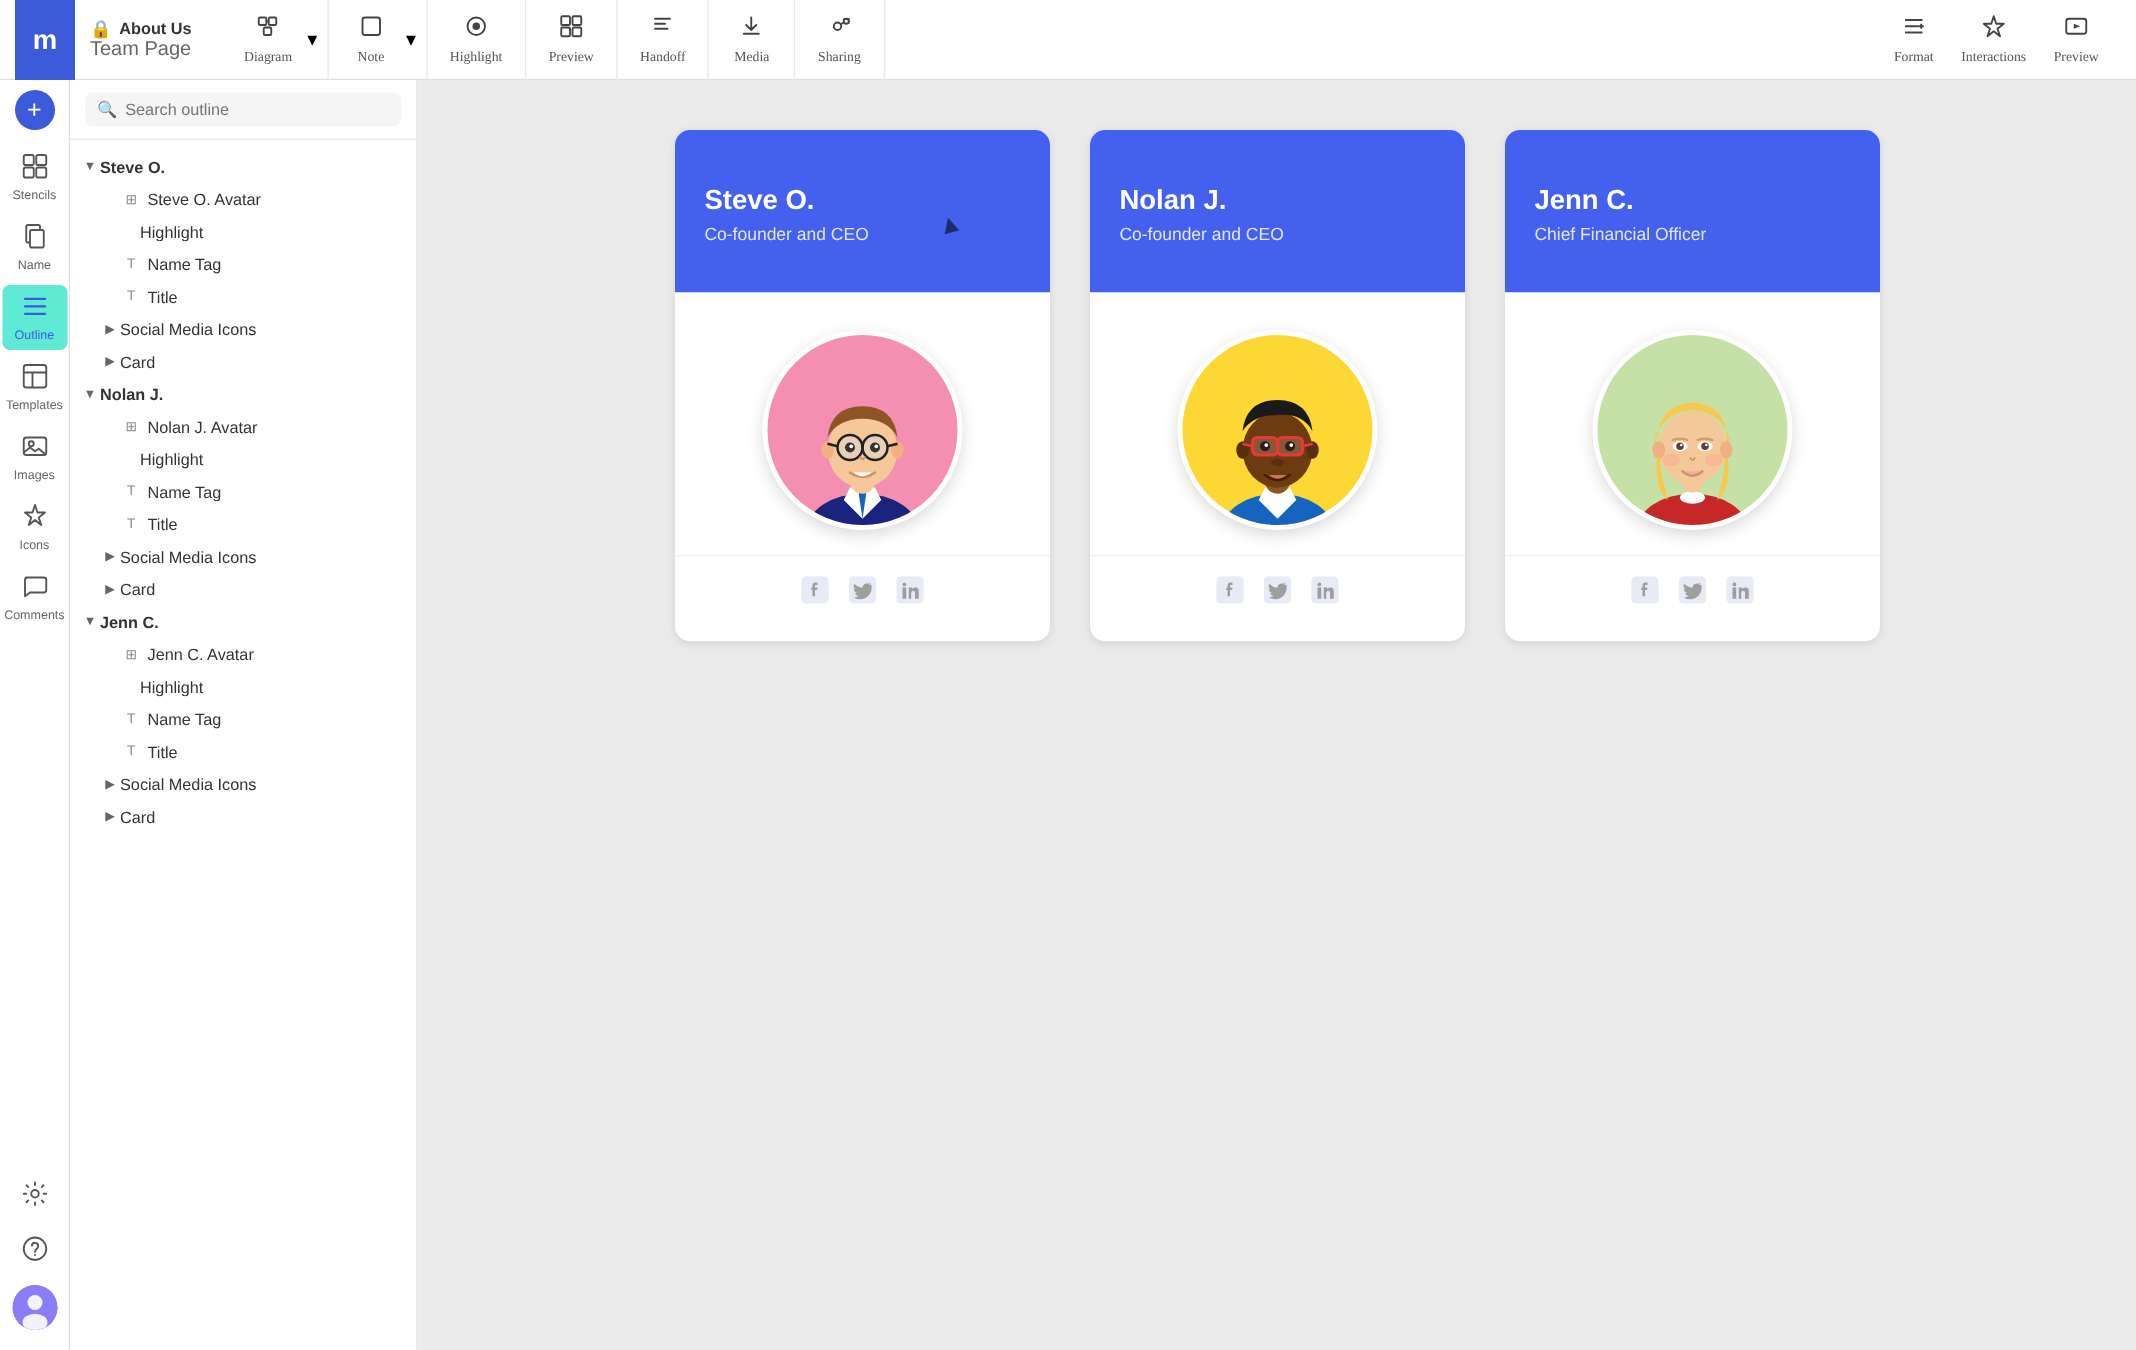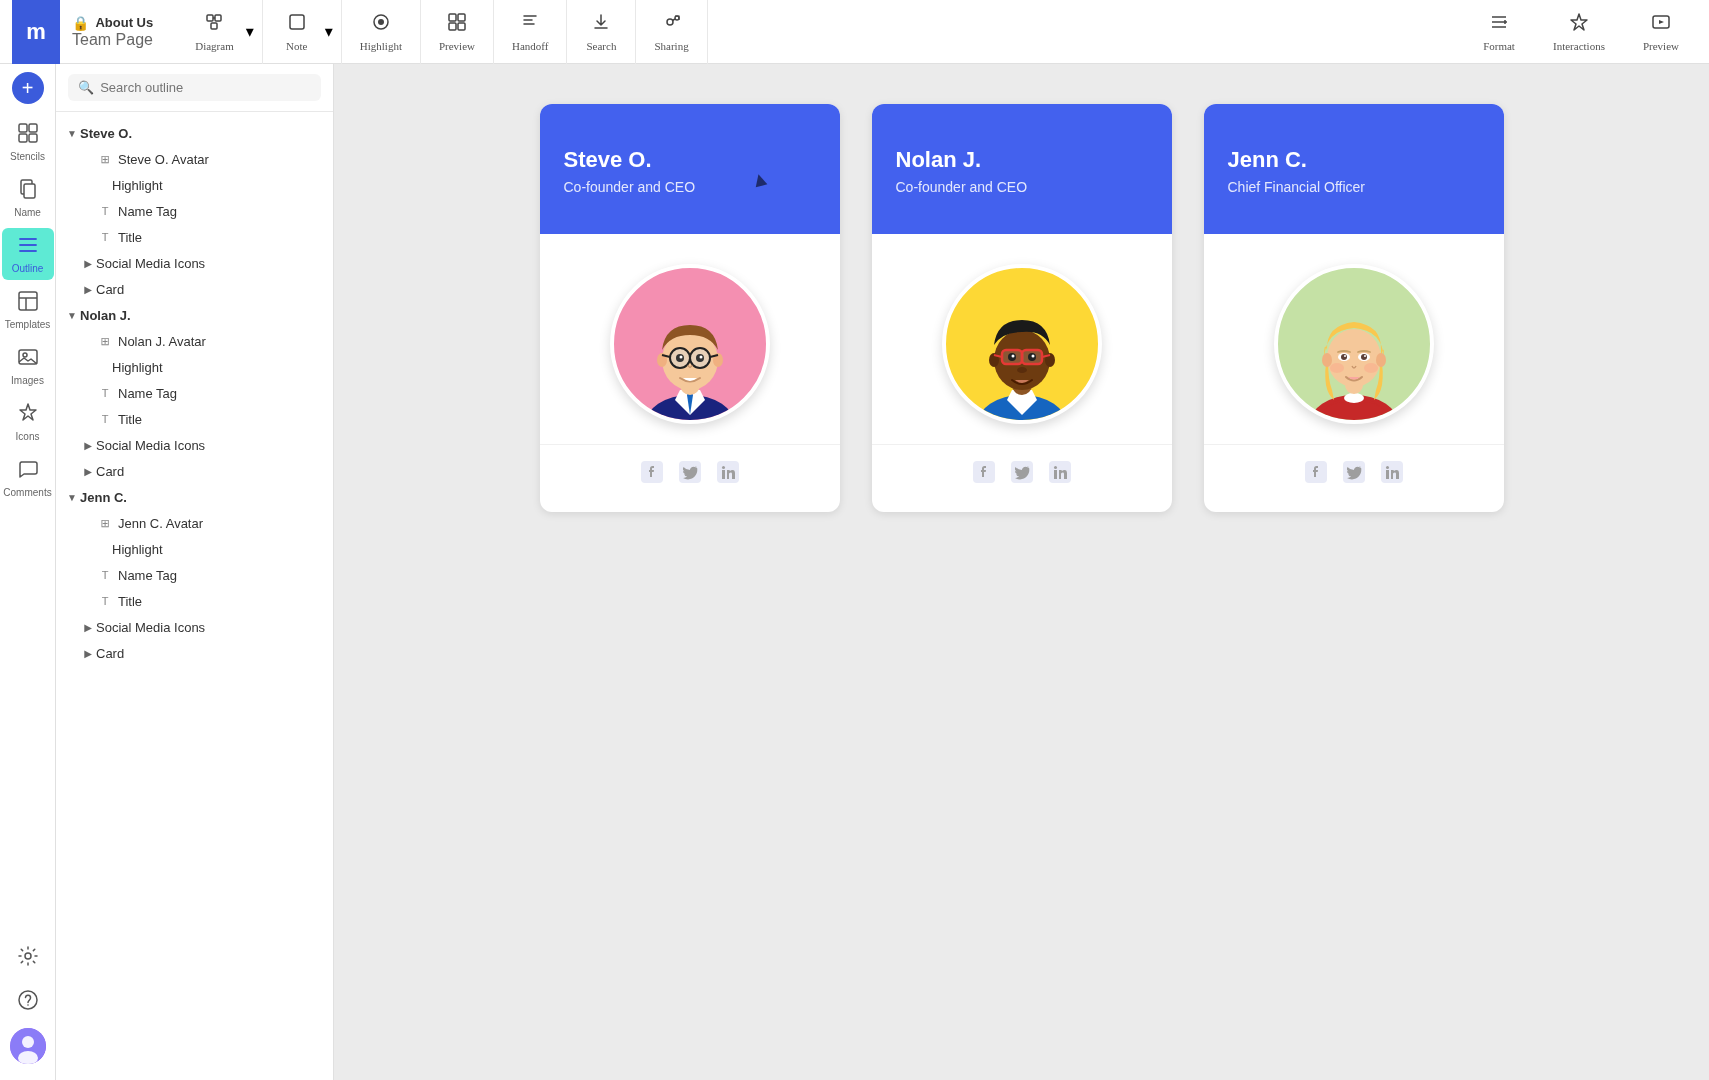--- a/index.html
+++ b/index.html
@@ -35,21 +35,21 @@
       padding: 6px 10px; border-radius: 6px; cursor: pointer; min-width: 52px;
       gap: 3px; border: none; background: transparent; font-family: Liberation Serif, serif;
     }
     .toolbar-btn .icon { font-size: 20px; color: #444; }
     .toolbar-btn .label { font-size: 11px; color: #555; }
     .toolbar-dropdown { display: flex; align-items: center; }
 
     .toolbar-spacer { flex: 1; }
 
     .toolbar-right {
-      display: flex; align-items: center; gap: 18px;
+      display: flex; align-items: center; gap: 2px;
       padding: 0 8px; height: 64px;
     }
 
     
     .main-layout {
       display: flex; flex: 1; overflow: hidden;
     }
 
     
     .left-rail {
@@ -229,21 +229,21 @@
     </button>
   </div>
 
   <div class="toolbar-section">
     <button class="toolbar-btn">
       <span class="icon">
         <svg width="20" height="20" viewBox="0 0 20 20" fill="none">
             <path d="M10 3v10M6 9l4 4 4-4M4 16h12" stroke="#444" stroke-width="1.5" stroke-linecap="round" stroke-linejoin="round"></path>
           </svg>
       </span>
-      <span class="label">Search</span>
+      <span class="label">Media</span>
     </button>
   </div>
 
   <div class="toolbar-section">
     <button class="toolbar-btn">
       <span class="icon">
         <svg width="20" height="20" viewBox="0 0 20 20" fill="none">
             <circle cx="8" cy="10" r="3" stroke="#444" stroke-width="1.5"></circle>
             <circle cx="15" cy="6" r="2" stroke="#444" stroke-width="1.5"></circle>
             <line x1="10.5" y1="8.5" x2="13" y2="7" stroke="#444" stroke-width="1.5"></line>

